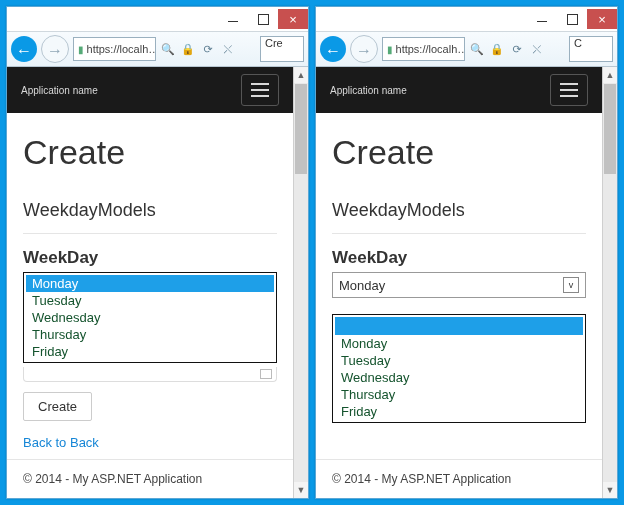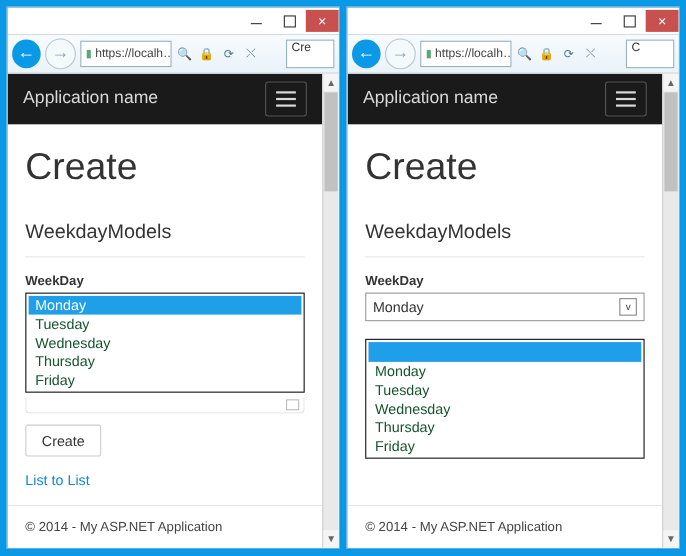--- a/index.html
+++ b/index.html
@@ -104,33 +104,33 @@
   .scroll .arrow { height:16px; display:flex; align-items:center; justify-content:center; color:#666; font-size:9px; background:#f4f4f4;}
   .scroll .thumb { background:#c1c1c1; height:90px; margin:1px;}
   .scroll .track { flex:1; }
 
   
   .app-header {
     background:#1a1a1a; color:#d9d9d9;
     height:46px; display:flex; align-items:center;
     padding:0 14px; justify-content:space-between;
   }
-  .app-title { font-size:16px; }
+  .app-title { font-size:10px; }
   .hamburger {
     width:36px; height:30px; border:1px solid #555; border-radius:3px;
     display:flex; flex-direction:column; justify-content:center; align-items:center; gap:4px;
   }
   .hamburger span { display:block; width:18px; height:2px; background:#d9d9d9; }
 
   .content { padding: 14px 16px 8px 16px; flex:1; overflow:hidden;}
   h1.create { margin:6px 0 6px 0; font-weight:300; font-size:34px; color:#333;}
   .subtitle { font-size:18px; margin-bottom:12px;margin-top:28px; }
   hr.thin { border:none; border-top:1px solid #e5e5e5; margin:6px 0 14px 0;}
 
-  .lbl { font-weight:bold; font-size:12px; margin-bottom:4px; display:block; }
+  .lbl { font-weight:bold; font-size:17px; margin-bottom:4px; display:block; }
 
   .listbox {
     border:1px solid #111;
     padding:2px;
     margin-bottom:8px;
   }
   .listbox .opt { padding:1px 6px; font-size:13px; color:#14532d; }
   .listbox .opt.sel { background:#1e9fe8; color:#fff; }
 
   .dropdown {
@@ -206,21 +206,21 @@
           <span class="lbl">WeekDay</span>
           <div class="listbox" id="left-listbox">
               <div class="opt sel">Monday</div>
               <div class="opt">Tuesday</div>
               <div class="opt">Wednesday</div>
               <div class="opt">Thursday</div>
               <div class="opt">Friday</div>
             </div>
           <div class="faux-ghost"></div>
           <div class="btn">Create</div>
-          <div><a class="link">List to List</a></div>
+          <div><a class="link">Back to Back</a></div>
         </div>
         <div class="footer">© 2014 - My ASP.NET Application</div>
       </div>
       <div class="scroll">
         <div class="arrow">▲</div>
         <div class="thumb"></div>
         <div class="track"></div>
         <div class="arrow">▼</div>
       </div>
     </div>

